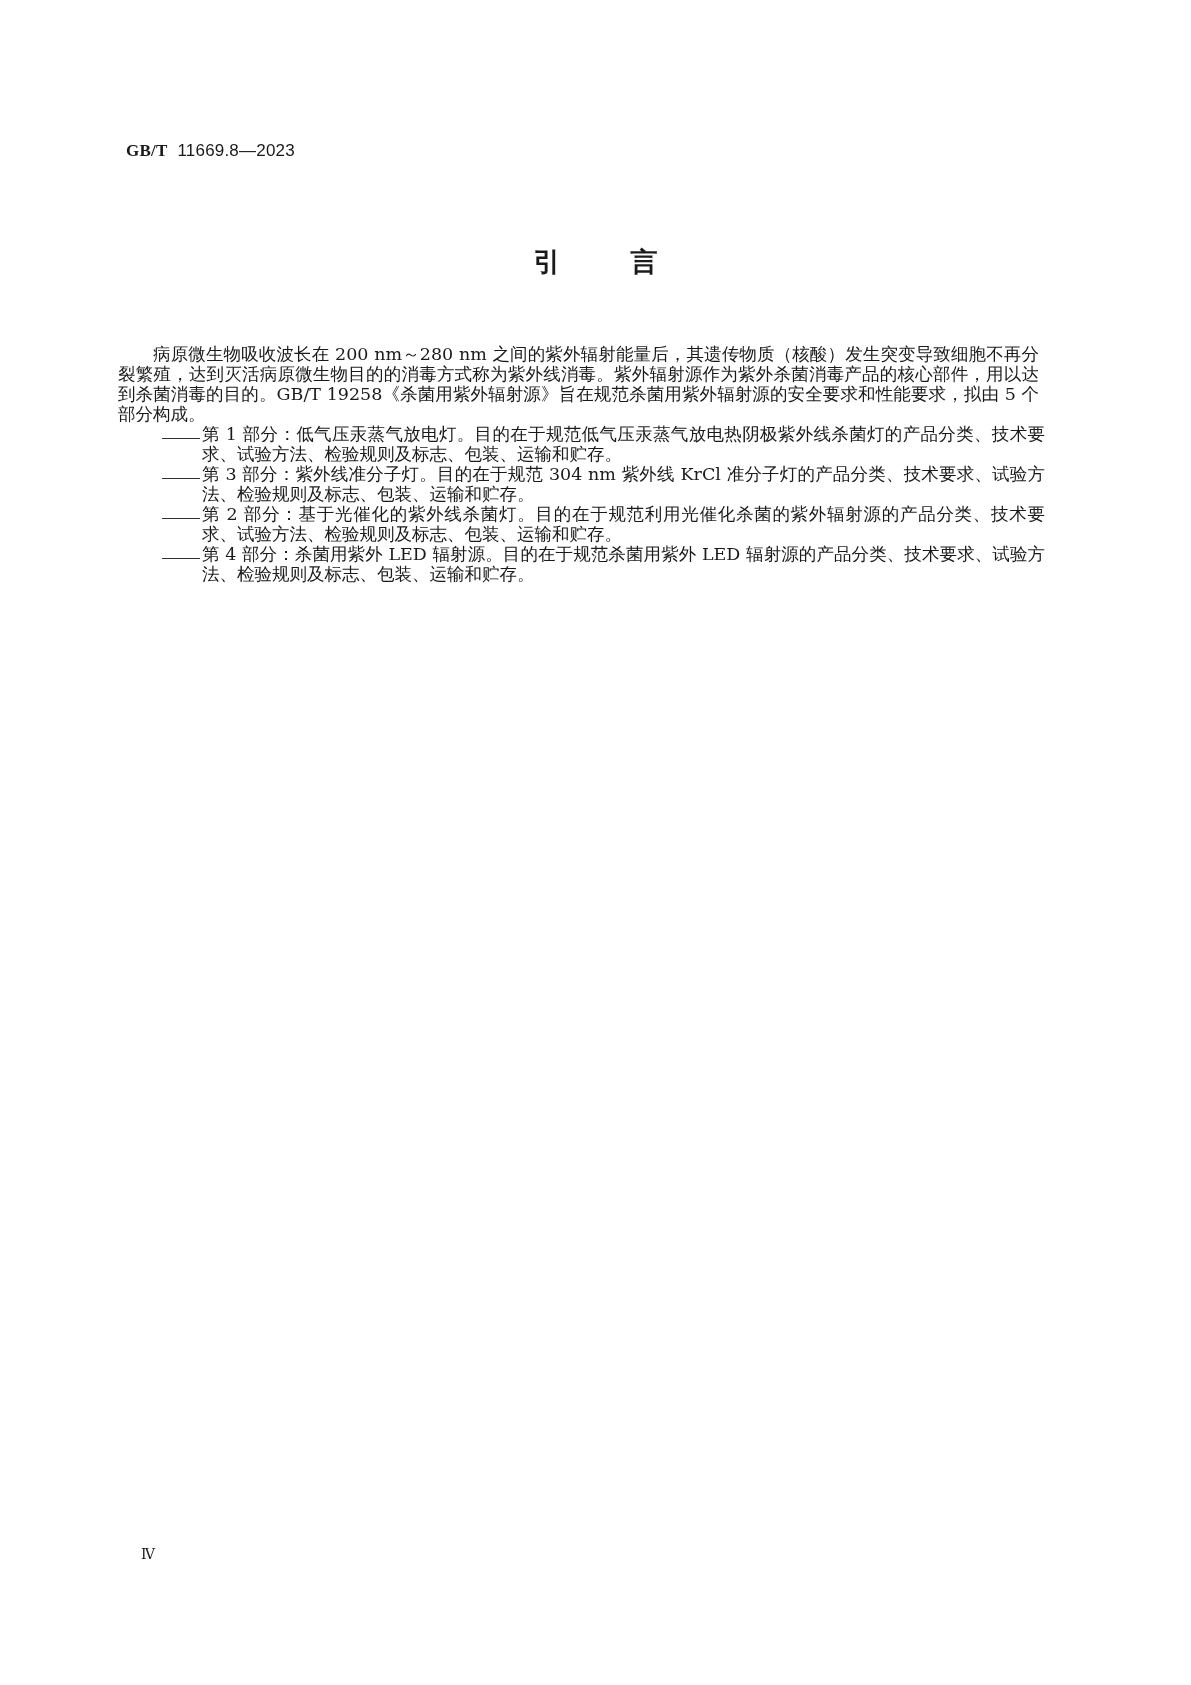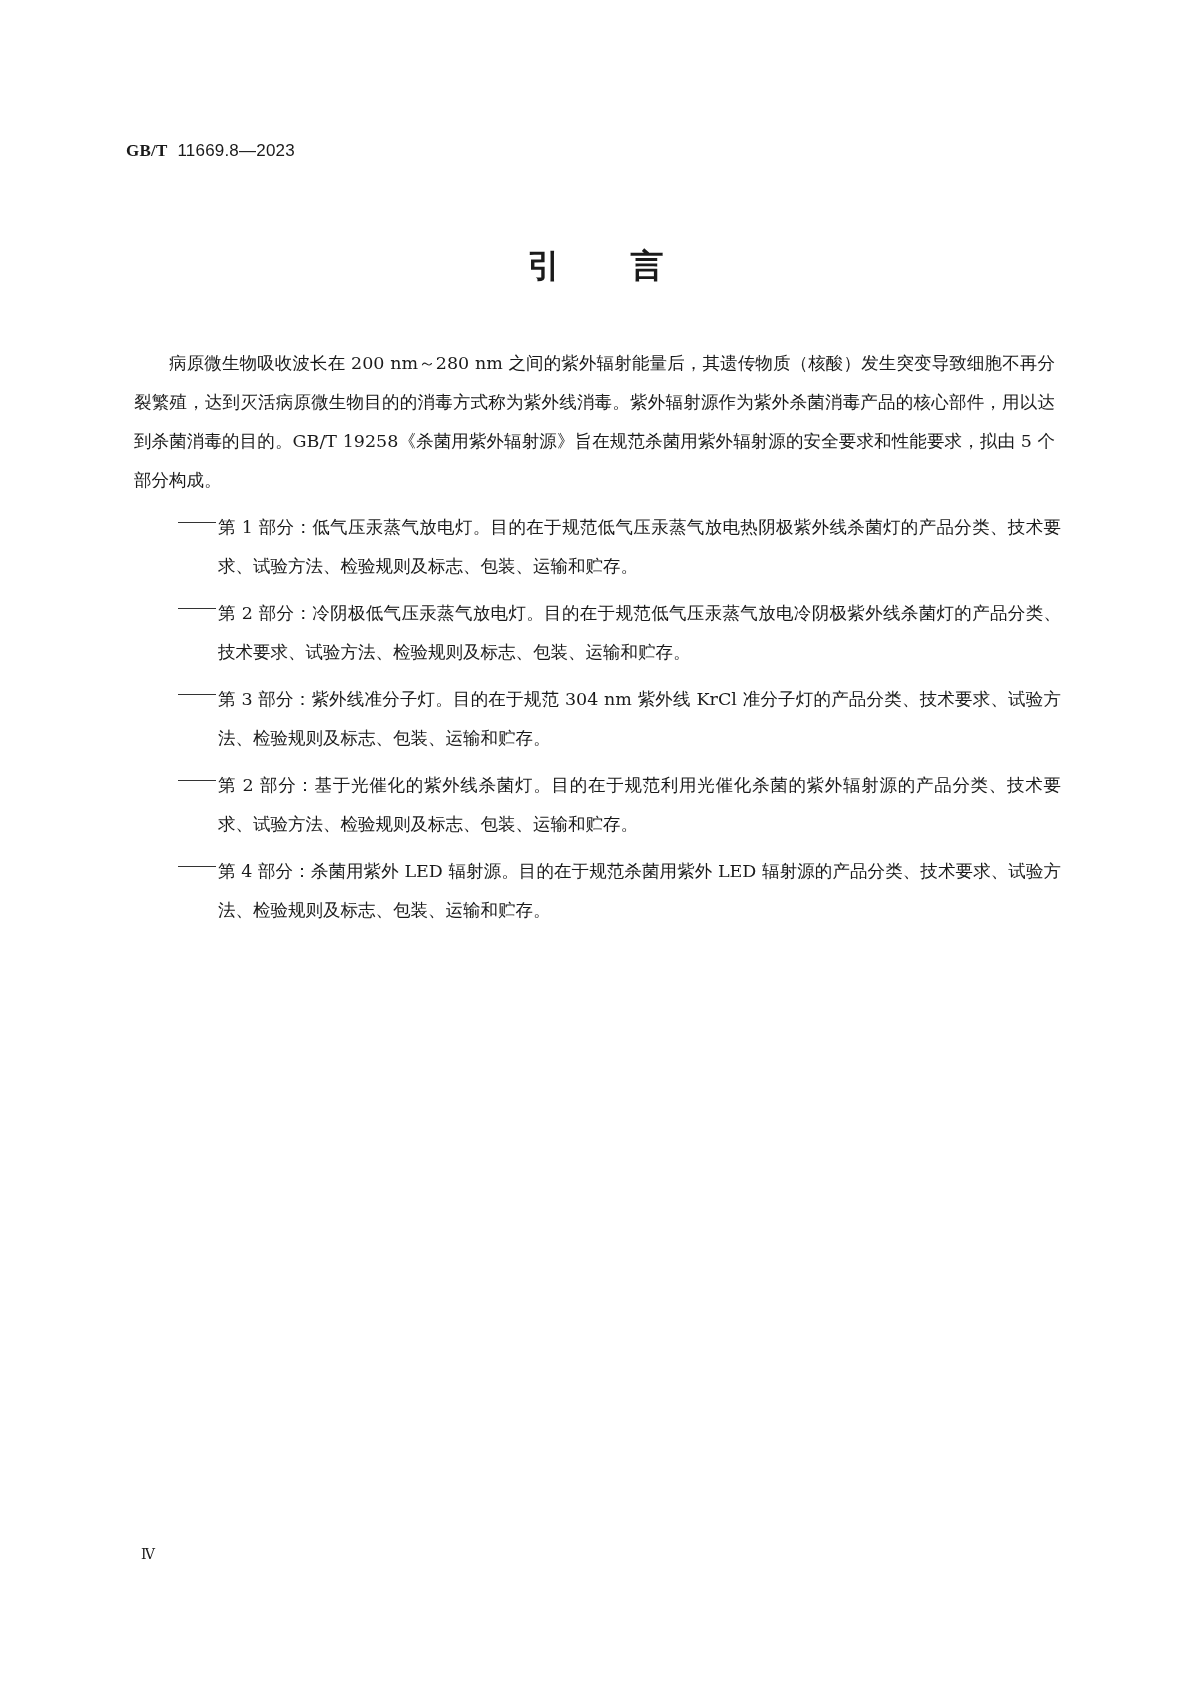--- a/index.html
+++ b/index.html
@@ -31,46 +31,46 @@
     .std-number .num {
       font-family: "Liberation Sans", "DejaVu Sans", sans-serif;
     }
     .title {
       position: absolute;
       left: 0;
       width: 1191px;
       top: 244px;
       text-align: center;
       font-family: "DejaVu Sans", "Liberation Sans", sans-serif;
-      font-size: 33px;
+      font-size: 27px;
       font-weight: bold;
       word-spacing: 0;
     }
     .title span { display: inline-block; }
     .title .gap { width: 70px; }
     .content {
       position: absolute;
-      left: 170px;
+      left: 154px;
       top: 344px;
       width: 885px;
       font-size: 17.5px;
-      line-height: 39px;
+      line-height: 20px;
       text-align: justify;
       text-justify: inter-character;
     }
     .para {
       text-indent: 2em;
       margin: 0 0 0 -36px;
       width: 921px;
       text-align: justify;
     }
     .list-item {
       position: relative;
       padding-left: 42px;
-      margin: 8px;
+      margin: 0;
       width: 843px;
       margin-left: 6px;
     }
     .list-item .dash {
       position: absolute;
       left: 0;
       top: 0;
       width: 42px;
     }
     .list-item .dash::before {
@@ -102,24 +102,20 @@
 
 <div class="content">
   <p class="para">病原微生物吸收波长在 200 nm～280 nm 之间的紫外辐射能量后，其遗传物质（核酸）发生突变导致细胞不再分裂繁殖，达到灭活病原微生物目的的消毒方式称为紫外线消毒。紫外辐射源作为紫外杀菌消毒产品的核心部件，用以达到杀菌消毒的目的。GB/T 19258《杀菌用紫外辐射源》旨在规范杀菌用紫外辐射源的安全要求和性能要求，拟由 5 个部分构成。</p>
 
   <div class="list-item">
     <span class="dash"></span>
     <span>第 1 部分：低气压汞蒸气放电灯。目的在于规范低气压汞蒸气放电热阴极紫外线杀菌灯的产品分类、技术要求、试验方法、检验规则及标志、包装、运输和贮存。</span>
   </div>
   <div class="list-item">
     <span class="dash"></span>
-    <span>第 2 部分：冷阴极低气压汞蒸气放电灯。目的在于规范低气压汞蒸气放电冷阴极紫外线杀菌灯的产品分类、技术要求、试验方法、检验规则及标志、包装、运输和贮存。</span>
-  </div>
-  <div class="list-item">
-    <span class="dash"></span>
     <span>第 3 部分：紫外线准分子灯。目的在于规范 304 nm 紫外线 KrCl 准分子灯的产品分类、技术要求、试验方法、检验规则及标志、包装、运输和贮存。</span>
   </div>
   <div class="list-item">
     <span class="dash"></span>
     <span>第 2 部分：基于光催化的紫外线杀菌灯。目的在于规范利用光催化杀菌的紫外辐射源的产品分类、技术要求、试验方法、检验规则及标志、包装、运输和贮存。</span>
   </div>
   <div class="list-item">
     <span class="dash"></span>
     <span>第 4 部分：杀菌用紫外 LED 辐射源。目的在于规范杀菌用紫外 LED 辐射源的产品分类、技术要求、试验方法、检验规则及标志、包装、运输和贮存。</span>
   </div>

